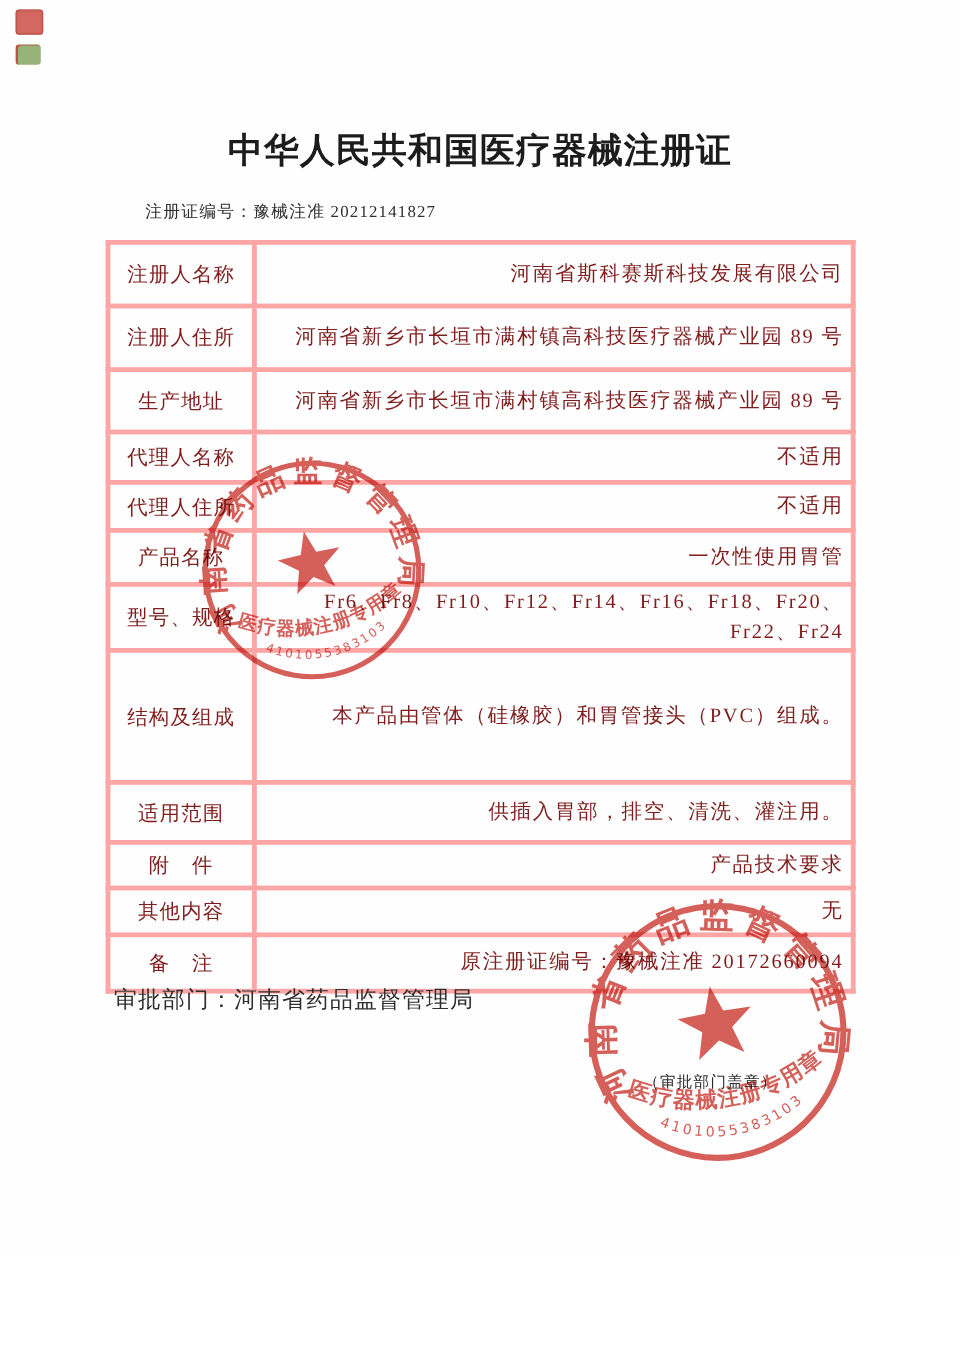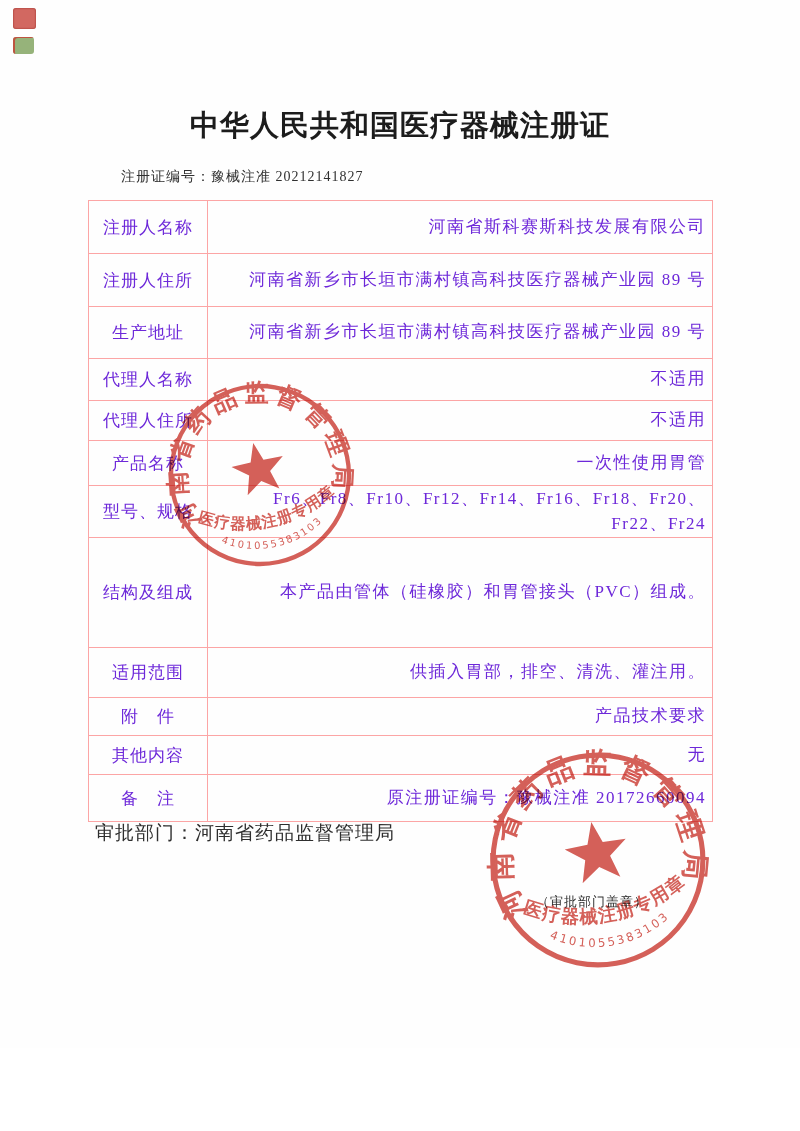--- a/index.html
+++ b/index.html
@@ -17,21 +17,21 @@
     font-family:"DejaVu Sans",sans-serif;font-weight:bold;font-size:29px;
     letter-spacing:1px;color:#1c1c1c;
   }
   .regline{position:absolute;top:168px;left:121px;font-size:14px;letter-spacing:1px;color:#303030;}
 
   table.cert{
     position:absolute;top:200px;left:88px;width:625px;
     border-collapse:collapse;table-layout:fixed;
   }
   table.cert td{
-    border:1px solid #fca5a5;font-size:17px;color:#6d28d9;vertical-align:middle;font-family:Liberation Serif, serif;
+    border:4px solid #fca5a5;font-size:17px;color:#7f1d1d;vertical-align:middle;font-family:Liberation Serif, serif;
   }
   td.label{width:114px;text-align:center;letter-spacing:1px;padding:0 2px;}
   td.value{padding-left:14px;padding-right:6px;letter-spacing:1.5px;line-height:1.45;text-align:right;}
   tr:nth-child(1){height:53px}
   tr:nth-child(2){height:53px}
   tr:nth-child(3){height:52px}
   tr:nth-child(4){height:42px}
   tr:nth-child(5){height:40px}
   tr:nth-child(6){height:45px}
   tr:nth-child(7){height:47px}

